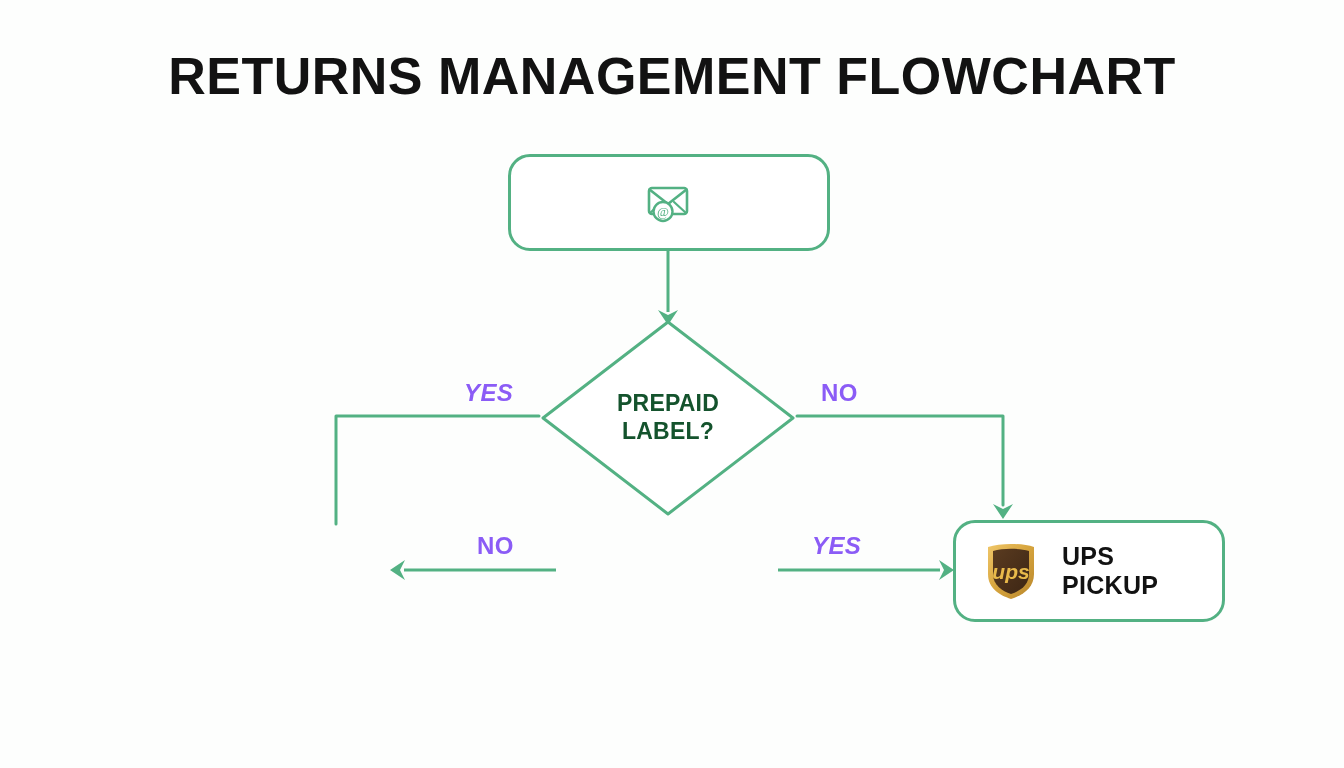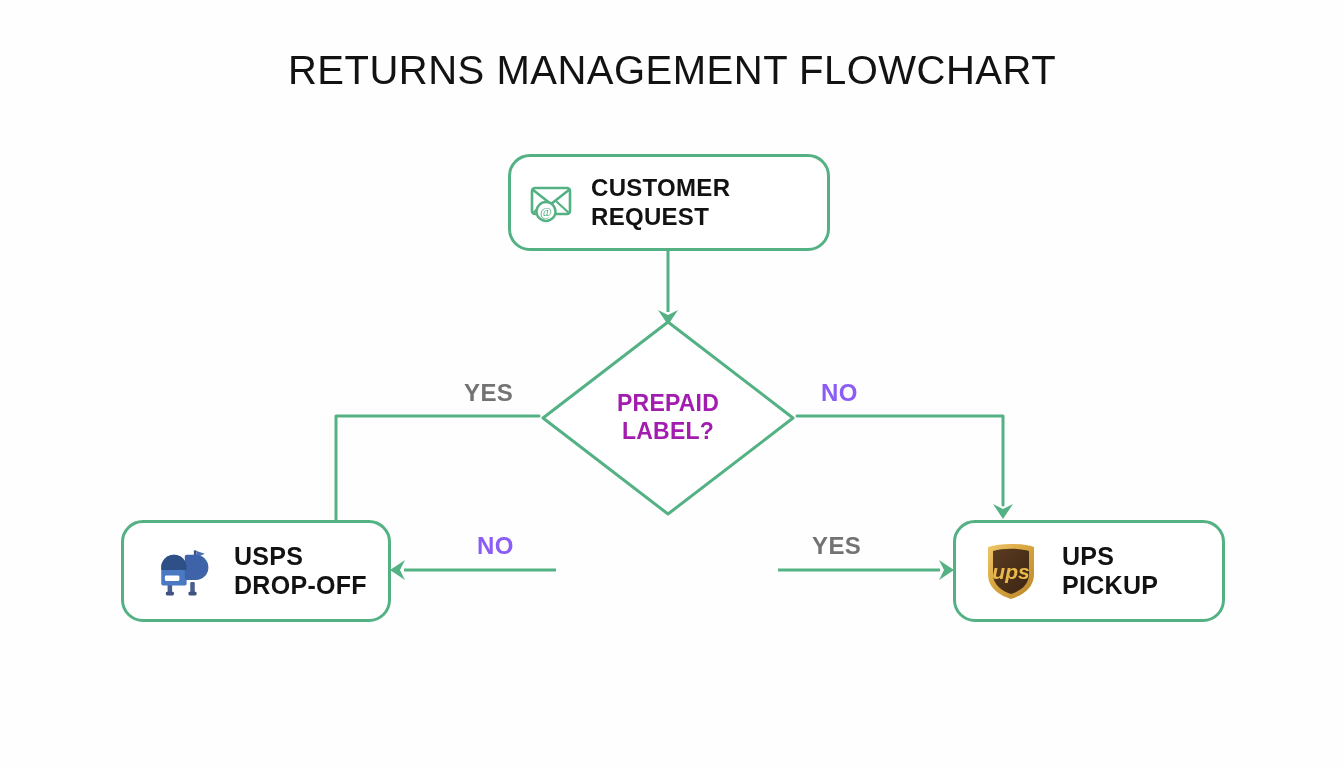--- a/index.html
+++ b/index.html
@@ -26,22 +26,22 @@
     height: 768px;
   }
 
   
   .title {
     position: absolute;
     left: 0;
     top: 48px;
     width: 1344px;
     text-align: center;
-    font-size: 40px;
-    font-weight: 400;
+    font-size: 52px;
+    font-weight: 700;
     letter-spacing: 0.5px;
     color: #121212;
     line-height: 1.1;
     white-space: nowrap;
   }
 
   
   .node-box {
     position: absolute;
     box-sizing: border-box;
@@ -109,21 +109,21 @@
   }
   .diamond-wrap .label {
     position: absolute;
     inset: 0;
     display: flex;
     flex-direction: column;
     align-items: center;
     justify-content: center;
     font-size: 23px;
     font-weight: 700;
-    color: #a21caf;
+    color: #14532d;
     text-align: center;
     line-height: 1.2;
     letter-spacing: 0.2px;
     white-space: pre-line;
     pointer-events: none;
   }
 
   #node-prepaid-label {
     left: 539px;
     top: 318px;
@@ -139,21 +139,21 @@
 
   
   .edge-label {
     position: absolute;
     font-size: 24px;
     font-weight: 700;
     letter-spacing: 0.4px;
     z-index: 4;
     white-space: nowrap;
   }
-  .edge-label.yes { color: #737373; }
+  .edge-label.yes { color: #8b5cf6; font-style: italic; }
   .edge-label.no  { color: #8b5cf6; }
 
   #edge-label-prepaid-yes { left: 464px; top: 379px; }
   #edge-label-prepaid-no  { left: 821px; top: 379px; }
   #edge-label-large-no    { left: 477px; top: 532px; }
   #edge-label-large-yes   { left: 812px; top: 532px; }
 </style>
 </head>
 <body>
 
@@ -204,56 +204,31 @@
   <div class="node-box" id="node-customer-request">
     <span class="node-icon">
       <svg width="46" height="40" viewBox="0 0 46 40" xmlns="http://www.w3.org/2000/svg">
         <rect x="3" y="5" width="38" height="26" rx="3" fill="none" stroke="#53b183" stroke-width="2.6"></rect>
         <path d="M3.5,6.5 L22,21 L40.5,6.5" fill="none" stroke="#53b183" stroke-width="2.6" stroke-linecap="round" stroke-linejoin="round"></path>
         <path d="M4,30 L16,19 M40,30 L28,19" fill="none" stroke="#53b183" stroke-width="2.2" stroke-linecap="round"></path>
         <circle cx="17" cy="28.5" r="9.5" fill="#ffffff" stroke="#53b183" stroke-width="2.4"></circle>
         <text x="17" y="33" font-family="'Liberation Serif', serif" font-size="13" fill="#53b183" text-anchor="middle">@</text>
       </svg>
     </span>
-    <span class="label">CUSTOMER REQUEST</span>
   </div>
 
   <div class="diamond-wrap" id="node-prepaid-label">
     <svg viewBox="0 0 258 200" xmlns="http://www.w3.org/2000/svg" width="258" height="200">
       <path d="M129,4 L254,100 L129,196 L4,100 Z" fill="#ffffff" stroke="#53b183" stroke-width="3" stroke-linejoin="round" vector-effect="non-scaling-stroke"></path>
     </svg>
     <div class="label">PREPAID
 LABEL?</div>
   </div>
 
 
-  <div class="node-box" id="node-usps-dropoff">
-    <span class="node-icon">
-      <svg width="58" height="58" viewBox="0 0 64 64" xmlns="http://www.w3.org/2000/svg">
-
-        <rect x="15" y="44" width="5" height="13" rx="1.5" fill="#4a5e8f"></rect>
-        <rect x="13" y="55" width="9" height="4" rx="1.5" fill="#3f5280"></rect>
-        <rect x="40" y="44" width="5" height="13" rx="1.5" fill="#4a5e8f"></rect>
-        <rect x="38" y="55" width="9" height="4" rx="1.5" fill="#3f5280"></rect>
-
-        <rect x="44" y="9" width="3" height="22" rx="1.2" fill="#3f5280"></rect>
-        <path d="M47,10 L56,13 L47,17 Z" fill="#4a6fb5"></path>
-
-        <path d="M8,28 a14,14 0 0 1 28,0 v18 a2,2 0 0 1 -2,2 H10 a2,2 0 0 1 -2,-2 Z" fill="#4a79c4"></path>
-
-        <path d="M36,14 h10 a14,14 0 0 1 0,28 h-10 a2,2 0 0 1 -2,-2 V16 a2,2 0 0 1 2,-2 Z" fill="#3e63a8"></path>
-
-        <path d="M8,28 a14,14 0 0 1 28,0 v3 H8 Z" fill="#2f4f87"></path>
-
-        <rect x="12" y="37" width="16" height="6" rx="1.5" fill="#ffffff"></rect>
-      </svg>
-    </span>
-    <span class="label">USPS
-DROP-OFF</span>
-  </div>
 
   <div class="node-box" id="node-ups-pickup">
     <span class="node-icon">
       <svg width="54" height="60" viewBox="0 0 54 60" xmlns="http://www.w3.org/2000/svg">
         <defs>
           <linearGradient id="upsGold" x1="0" y1="0" x2="1" y2="1">
             <stop offset="0%" stop-color="#f0c76a"></stop>
             <stop offset="45%" stop-color="#d8a63f"></stop>
             <stop offset="100%" stop-color="#b8862b"></stop>
           </linearGradient>

